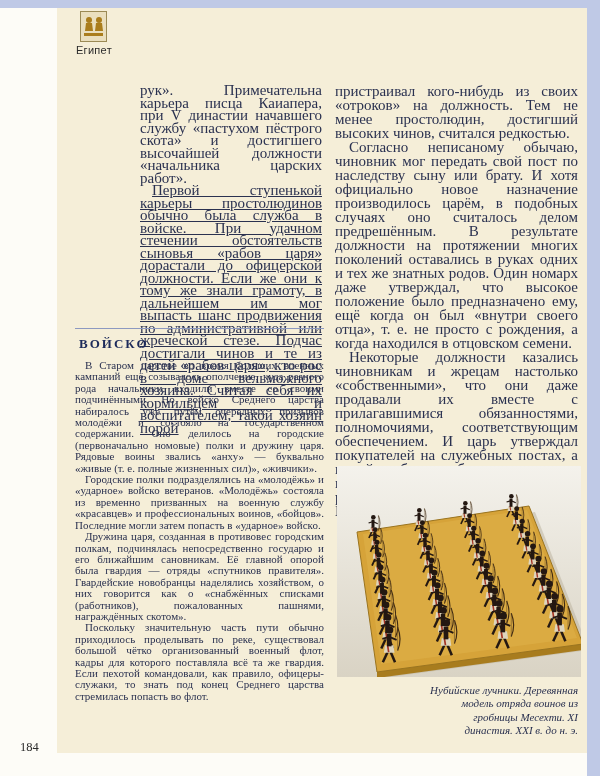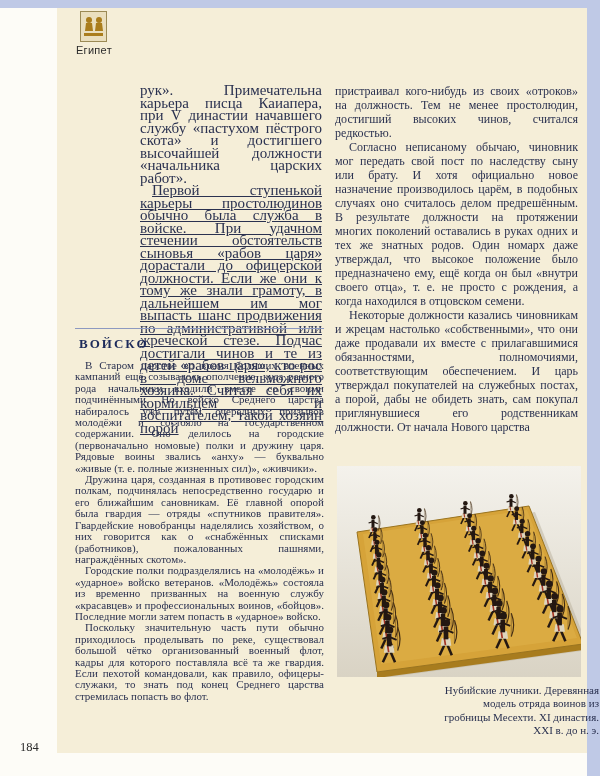--- a/index.html
+++ b/index.html
@@ -38,21 +38,21 @@
 
   .intro {
     position:absolute; left:140px; top:84px; width:182px;
     font-size:15px; line-height:12.5px;
   }
   .intro p { text-align:justify; color:#2a3150; }
   .intro p + p { text-indent:12px;text-decoration:underline; }
 
   .right-col {
     position:absolute; left:335px; top:84px; width:243px;
-    font-size:12px; line-height:14px;
+    font-size:15px; line-height:14px;
   }
   .right-col p { text-align:justify; color:#2a3150; }
   .right-col p + p { text-indent:14px; }
 
   .voisko {
     position:absolute; left:75px; top:328px; width:249px;
   }
   .voisko-rule {
     border-top:1px solid #8d99c0; height:0; margin-bottom:7px;
   }
@@ -66,22 +66,22 @@
   }
   .voisko p:first-of-type { text-indent:10px; }
 
   .photo {
     position:absolute; left:337px; top:466px; width:244px; height:211px;
     overflow:hidden;
   }
   .photo svg { display:block; }
 
   .caption {
-    position:absolute; left:444px; top:684px; width:155px;
-    text-align:right; 
+    position:absolute; left:423px; top:684px; width:155px;
+    text-align:right; font-style:italic;
     font-size:11px; line-height:13.4px; color:#2a3150;
   }
 
   .page-number {
     position:absolute; left:20px; top:740px;
     font-size:12.5px; color:#2b2b2b;text-align:right;
   }
 </style>
 </head>
 <body>
@@ -112,22 +112,22 @@
   <div class="right-col col-text">
     <p>пристраивал кого-нибудь из своих «отроков» на должность. Тем не менее простолюдин, достигший высоких чинов, считался редкостью.</p>
     <p>Согласно неписаному обычаю, чиновник мог передать свой пост по наследству сыну или брату. И хотя официально новое назначение производилось царём, в подобных случаях оно считалось делом предрешённым. В результате должности на протяжении многих поколений оставались в руках одних и тех же знатных родов. Один номарх даже утверждал, что высокое положение было предназначено ему, ещё когда он был «внутри своего отца», т. е. не просто с рождения, а когда находился в отцовском семени.</p>
     <p>Некоторые должности казались чиновникам и жрецам настолько «собственными», что они даже продавали их вместе с прилагавшимися обязанностями, полномочиями, соответствующим обеспечением. И царь утверждал покупателей на служебных постах, а порой, дабы не обидеть знать, сам покупал приглянувшиеся его родственникам должности. От начала Нового царства</p>
   </div>
 
   <div class="voisko">
     <div class="voisko-rule"></div>
     <h2>ВОЙСКО</h2>
     <p>В Старом царстве во время больших военных кампаний ещё созывалось ополчение, куда разного рода начальники входили вместе со своими подчинёнными. Но войско Среднего царства набиралось уже путём очередных призывов молодёжи и состояло на государственном содержании. Оно делилось на городские (первоначально номовые) полки и дружину царя. Рядовые воины звались «анху» — буквально «живые (т. е. полные жизненных сил)», «живчики».</p>
+    <p>Городские полки подразделялись на «молодёжь» и «ударное» войско ветеранов. «Молодёжь» состояла из временно призванных на военную службу «красавцев» и профессиональных воинов, «бойцов». Последние могли затем попасть в «ударное» войско.</p>
     <p>Дружина царя, созданная в противовес городским полкам, подчинялась непосредственно государю и его ближайшим сановникам. Её главной опорой была гвардия — отряды «спутников правителя». Гвардейские новобранцы наделялись хозяйством, о них говорится как о «снабжённых списками (работников), пожалованных пашнями, награждённых скотом».</p>
-    <p>Городские полки подразделялись на «молодёжь» и «ударное» войско ветеранов. «Молодёжь» состояла из временно призванных на военную службу «красавцев» и профессиональных воинов, «бойцов». Последние могли затем попасть в «ударное» войско.</p>
     <p>Поскольку значительную часть пути обычно приходилось проделывать по реке, существовал большой чётко организованный военный флот, кадры для которого поставляла всё та же гвардия. Если пехотой командовали, как правило, офицеры-служаки, то знать под конец Среднего царства стремилась попасть во флот.</p>
   </div>
 
   <div class="photo">
     <svg width="244" height="211" viewBox="0 0 244 211" xmlns="http://www.w3.org/2000/svg" xmlns:xlink="http://www.w3.org/1999/xlink">
       <defs>
         <linearGradient id="bgGrad" x1="0" y1="0" x2="0" y2="1">
           <stop offset="0" stop-color="#f4f2ec"></stop>
           <stop offset="1" stop-color="#d9d3c4"></stop>
         </linearGradient>

